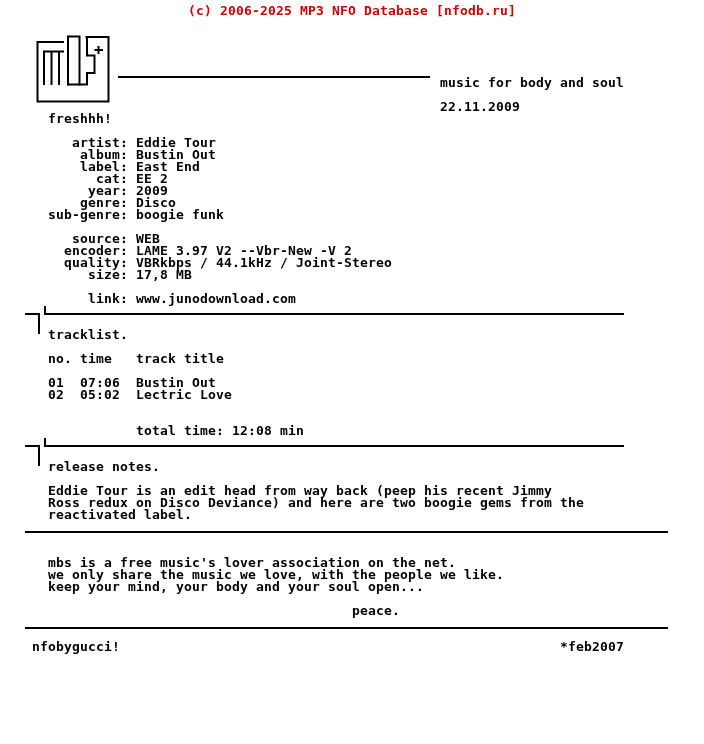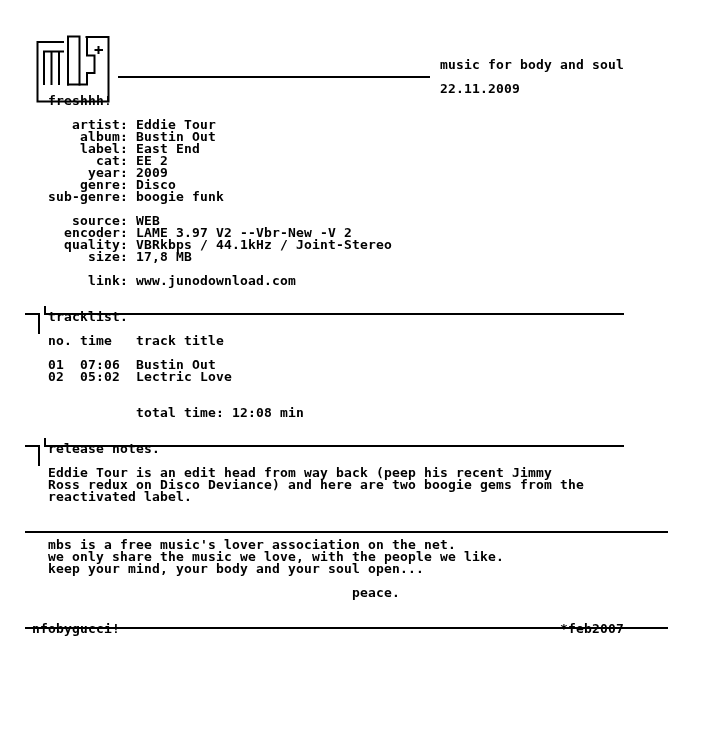--- a/index.html
+++ b/index.html
@@ -17,39 +17,40 @@
     left: 0;
     width: 704px;
     text-align: center;
     font: bold 13px "DejaVu Sans Mono", monospace;
     letter-spacing: 0.174px;
     line-height: 14px;
   }
   .nfo {
     position: absolute;
     left: 32px;
-    top: 59px;
+    top: 77px;
     margin: 0;
     font: bold 13px "DejaVu Sans Mono", monospace;
     letter-spacing: 0.174px;
     line-height: 12px;
     color: #000000;
     white-space: pre;
   }
   .rule {
     position: absolute;
     background: #000000;
   }
   .logo-svg { position: absolute; left: 34px; top: 33px; }
 </style>
 </head>
 <body>
 
 <div class="page">
 
+  <div class="copyright" style="color: rgb(212, 0, 0);">(c) 2006-2025 MP3 NFO Database [nfodb.ru]</div>
 
   <svg class="logo-svg" width="80" height="72" viewBox="0 0 80 72">
     <g stroke="#000000" stroke-width="2" fill="none">
 
       <path d="M30 9 H3.5 V68.5 H74.5 V4 H51.5"></path>
 
       <path d="M34 52.5 V3.5 H45.5 V52.5"></path>
 
       <path d="M9 18.5 H30 M10 18.5 V52 M17.5 18.5 V52 M25 18.5 V52"></path>
 

